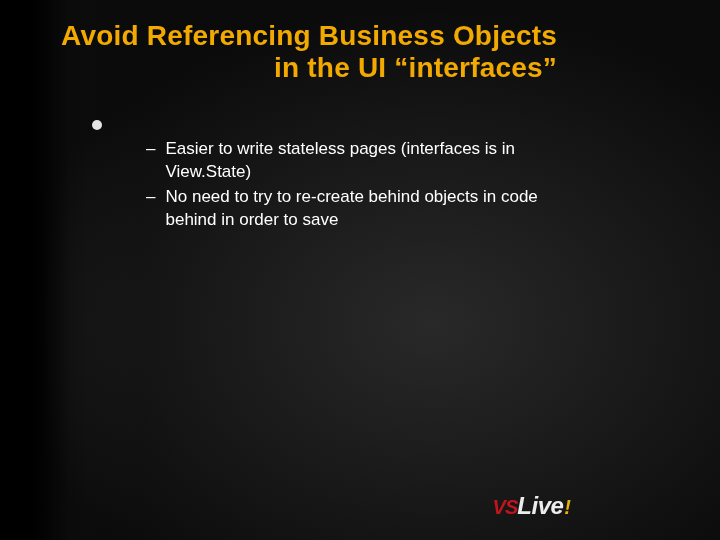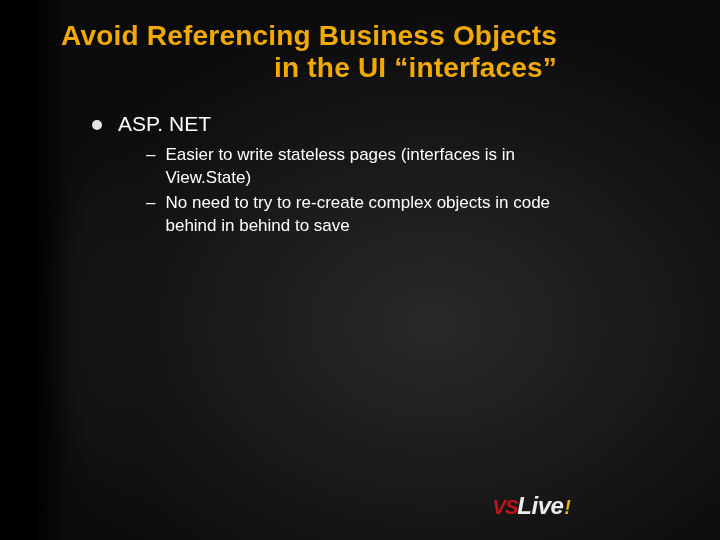--- a/index.html
+++ b/index.html
@@ -114,31 +114,30 @@
 
 <div class="slide">
 
   <h1 class="title">Avoid Referencing Business Objects
 in the UI “interfaces”</h1>
 
   <div class="content">
 
     <div class="b1">
       <span class="dot"></span>
-      <span class="b1-text">ASP. NET</span>
     </div>
 
     <div class="sub">
       <div class="b2">
         <span class="dash">–</span>
         <span class="b2-text">Easier to write stateless pages (interfaces is in View.State)</span>
       </div>
       <div class="b2">
         <span class="dash">–</span>
-        <span class="b2-text">No need to try to re-create complex objects in code behind in behind to save</span>
+        <span class="b2-text">No need to try to re-create behind objects in code behind in order to save</span>
       </div>
     </div>
 
   </div>
 
   <div class="logo">
     <span class="vs">VS</span>
       <span class="live">Live</span>
       <span class="bang">!</span>
   </div>

